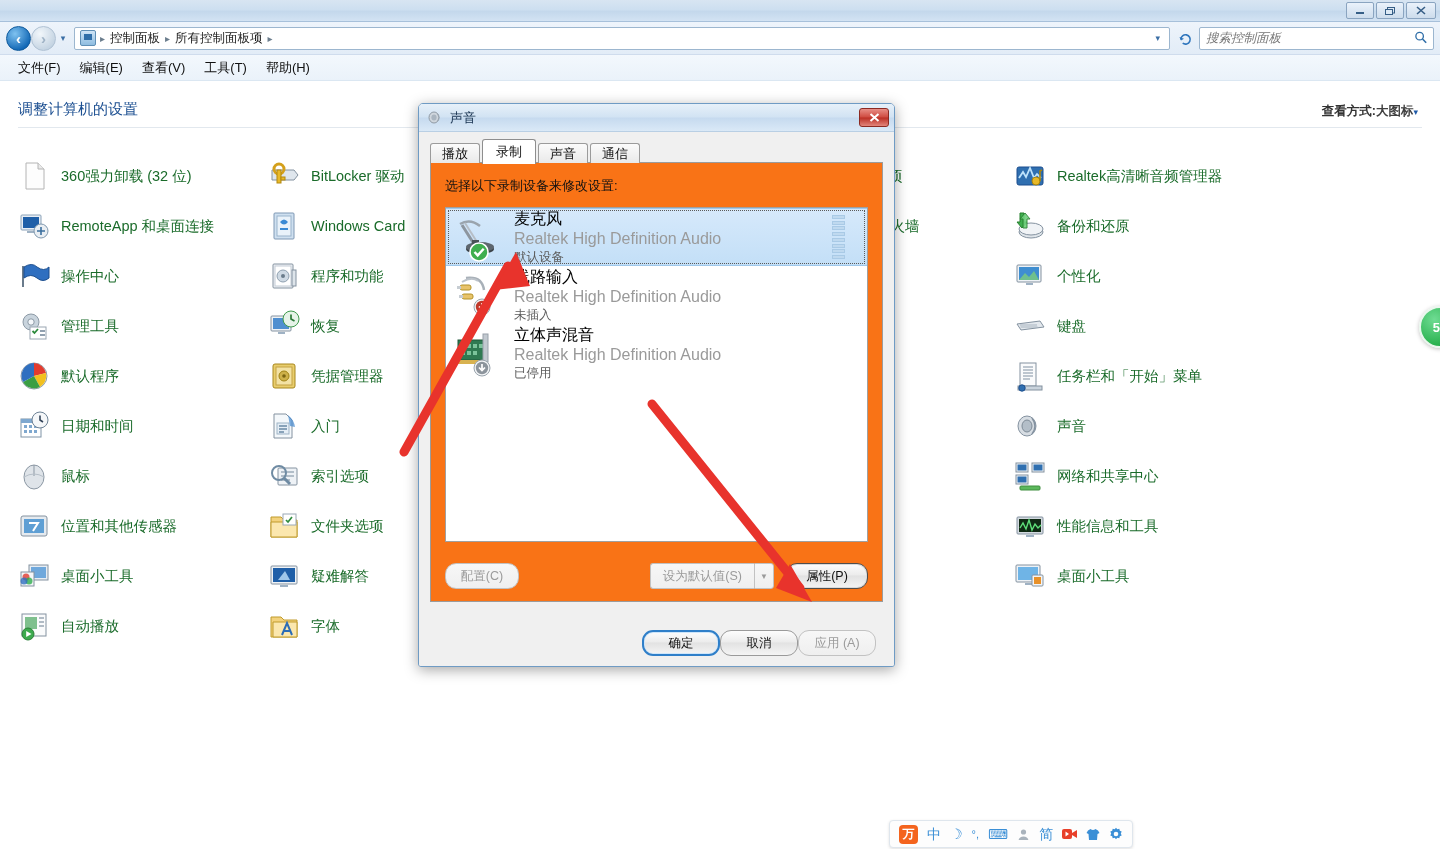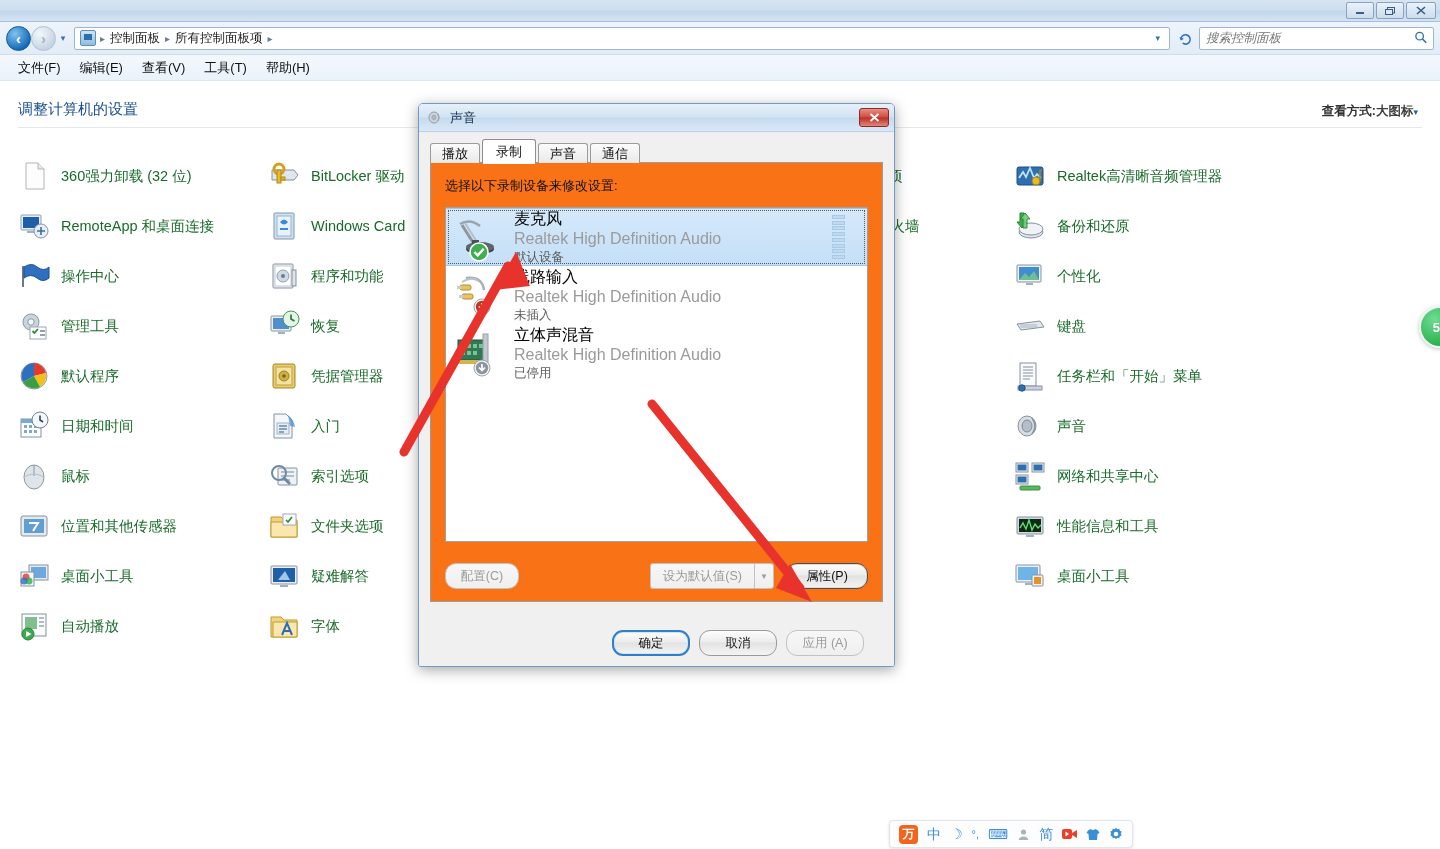--- a/index.html
+++ b/index.html
@@ -184,23 +184,23 @@
     font-family:inherit;
   }
   .btn.disabled { color:#9b9b9b; background:linear-gradient(to bottom,#f7f7f7,#efefef); border-color:#c2c2c2; }
   .btn.focus { border:2px solid #2f7fc9; box-shadow:inset 0 0 0 1px #cfe6fa; }
   .btn.emph  { border:1px solid #4e4e4e; box-shadow:0 0 0 1px #dadada inset; }
   .split { display:flex; }
   .split .main { border-radius:3px 0 0 3px; border-right:none; min-width:94px; }
   .split .arrow { border-radius:0 3px 3px 0; min-width:20px; padding:0; font-size:8px; }
 
   .dlg-footer {
-    position:absolute; left:0; right:16px; bottom:0; height:46px;
+    position:absolute; left:0; right:4px; bottom:0; height:46px;
     display:flex; align-items:center; justify-content:flex-end;
-    gap:9px; padding:0 14px 0 0;
+    padding:0 14px 0 0;
   }
   .dlg-footer .btn { min-width:78px; }
 
   
   #annotations { position:absolute; inset:0; pointer-events:none; }
 
   
   #green-badge {
     position:absolute; left:1419px; top:306px; width:42px; height:42px;
     border-radius:50%;

